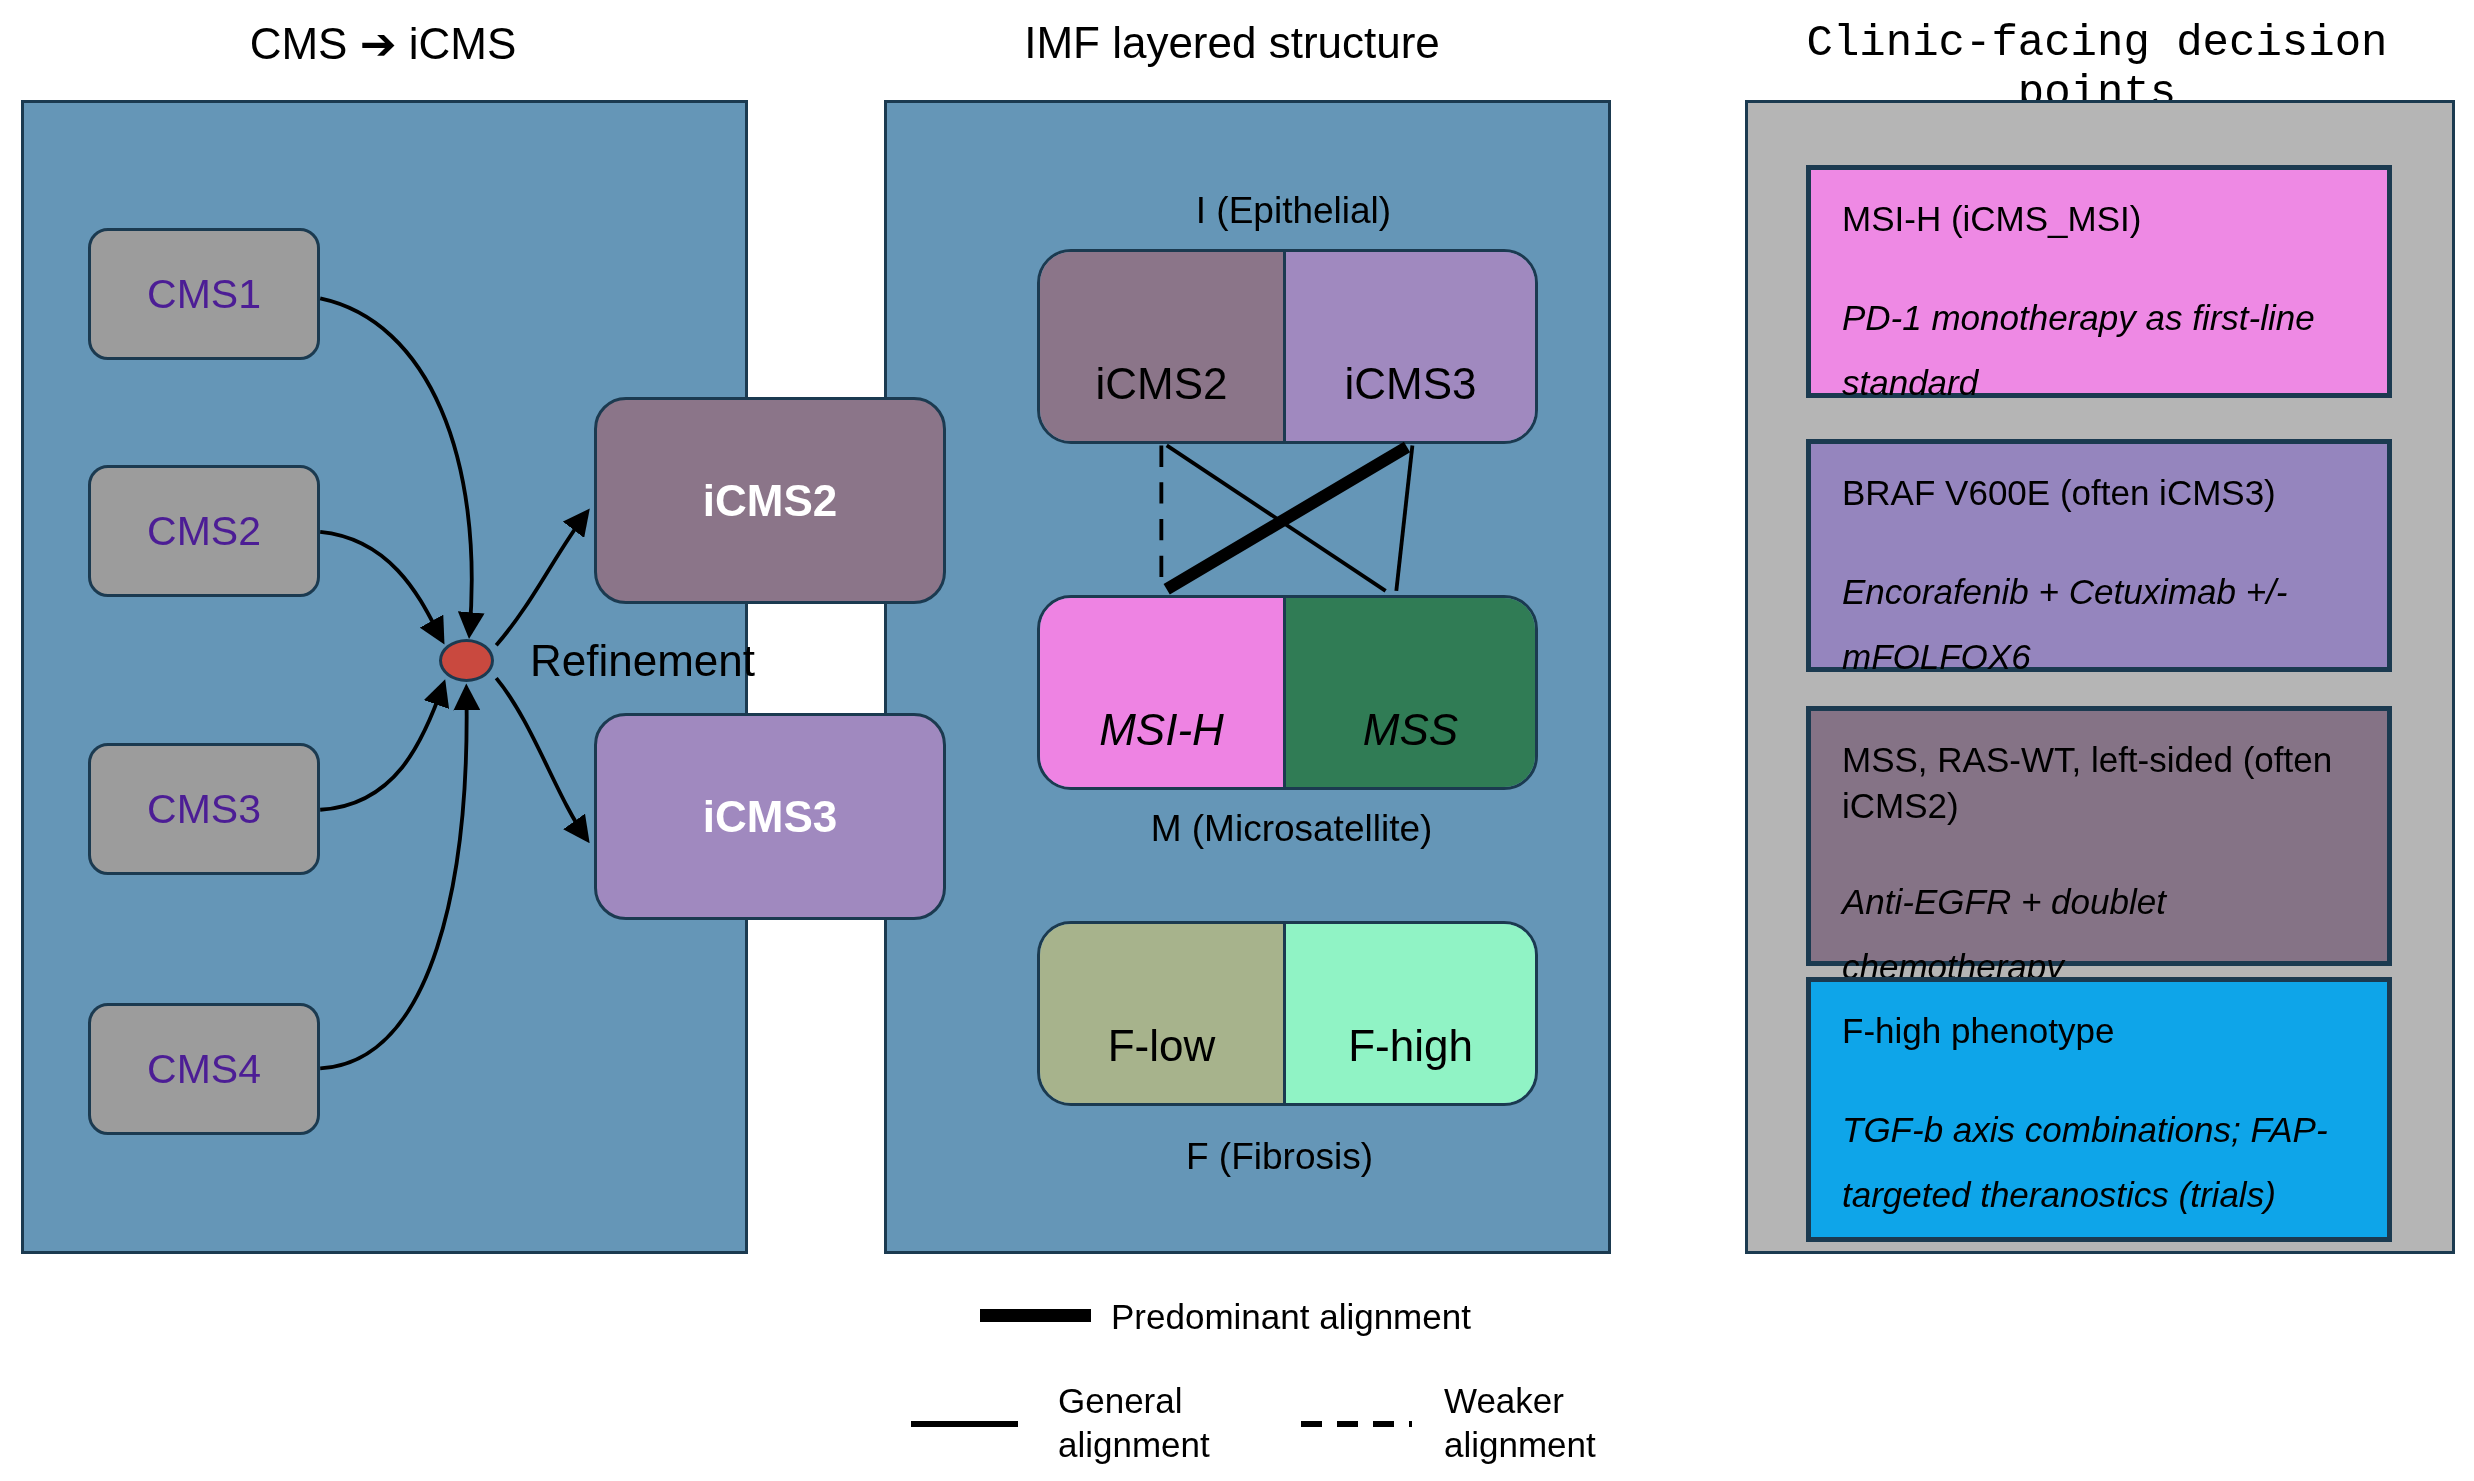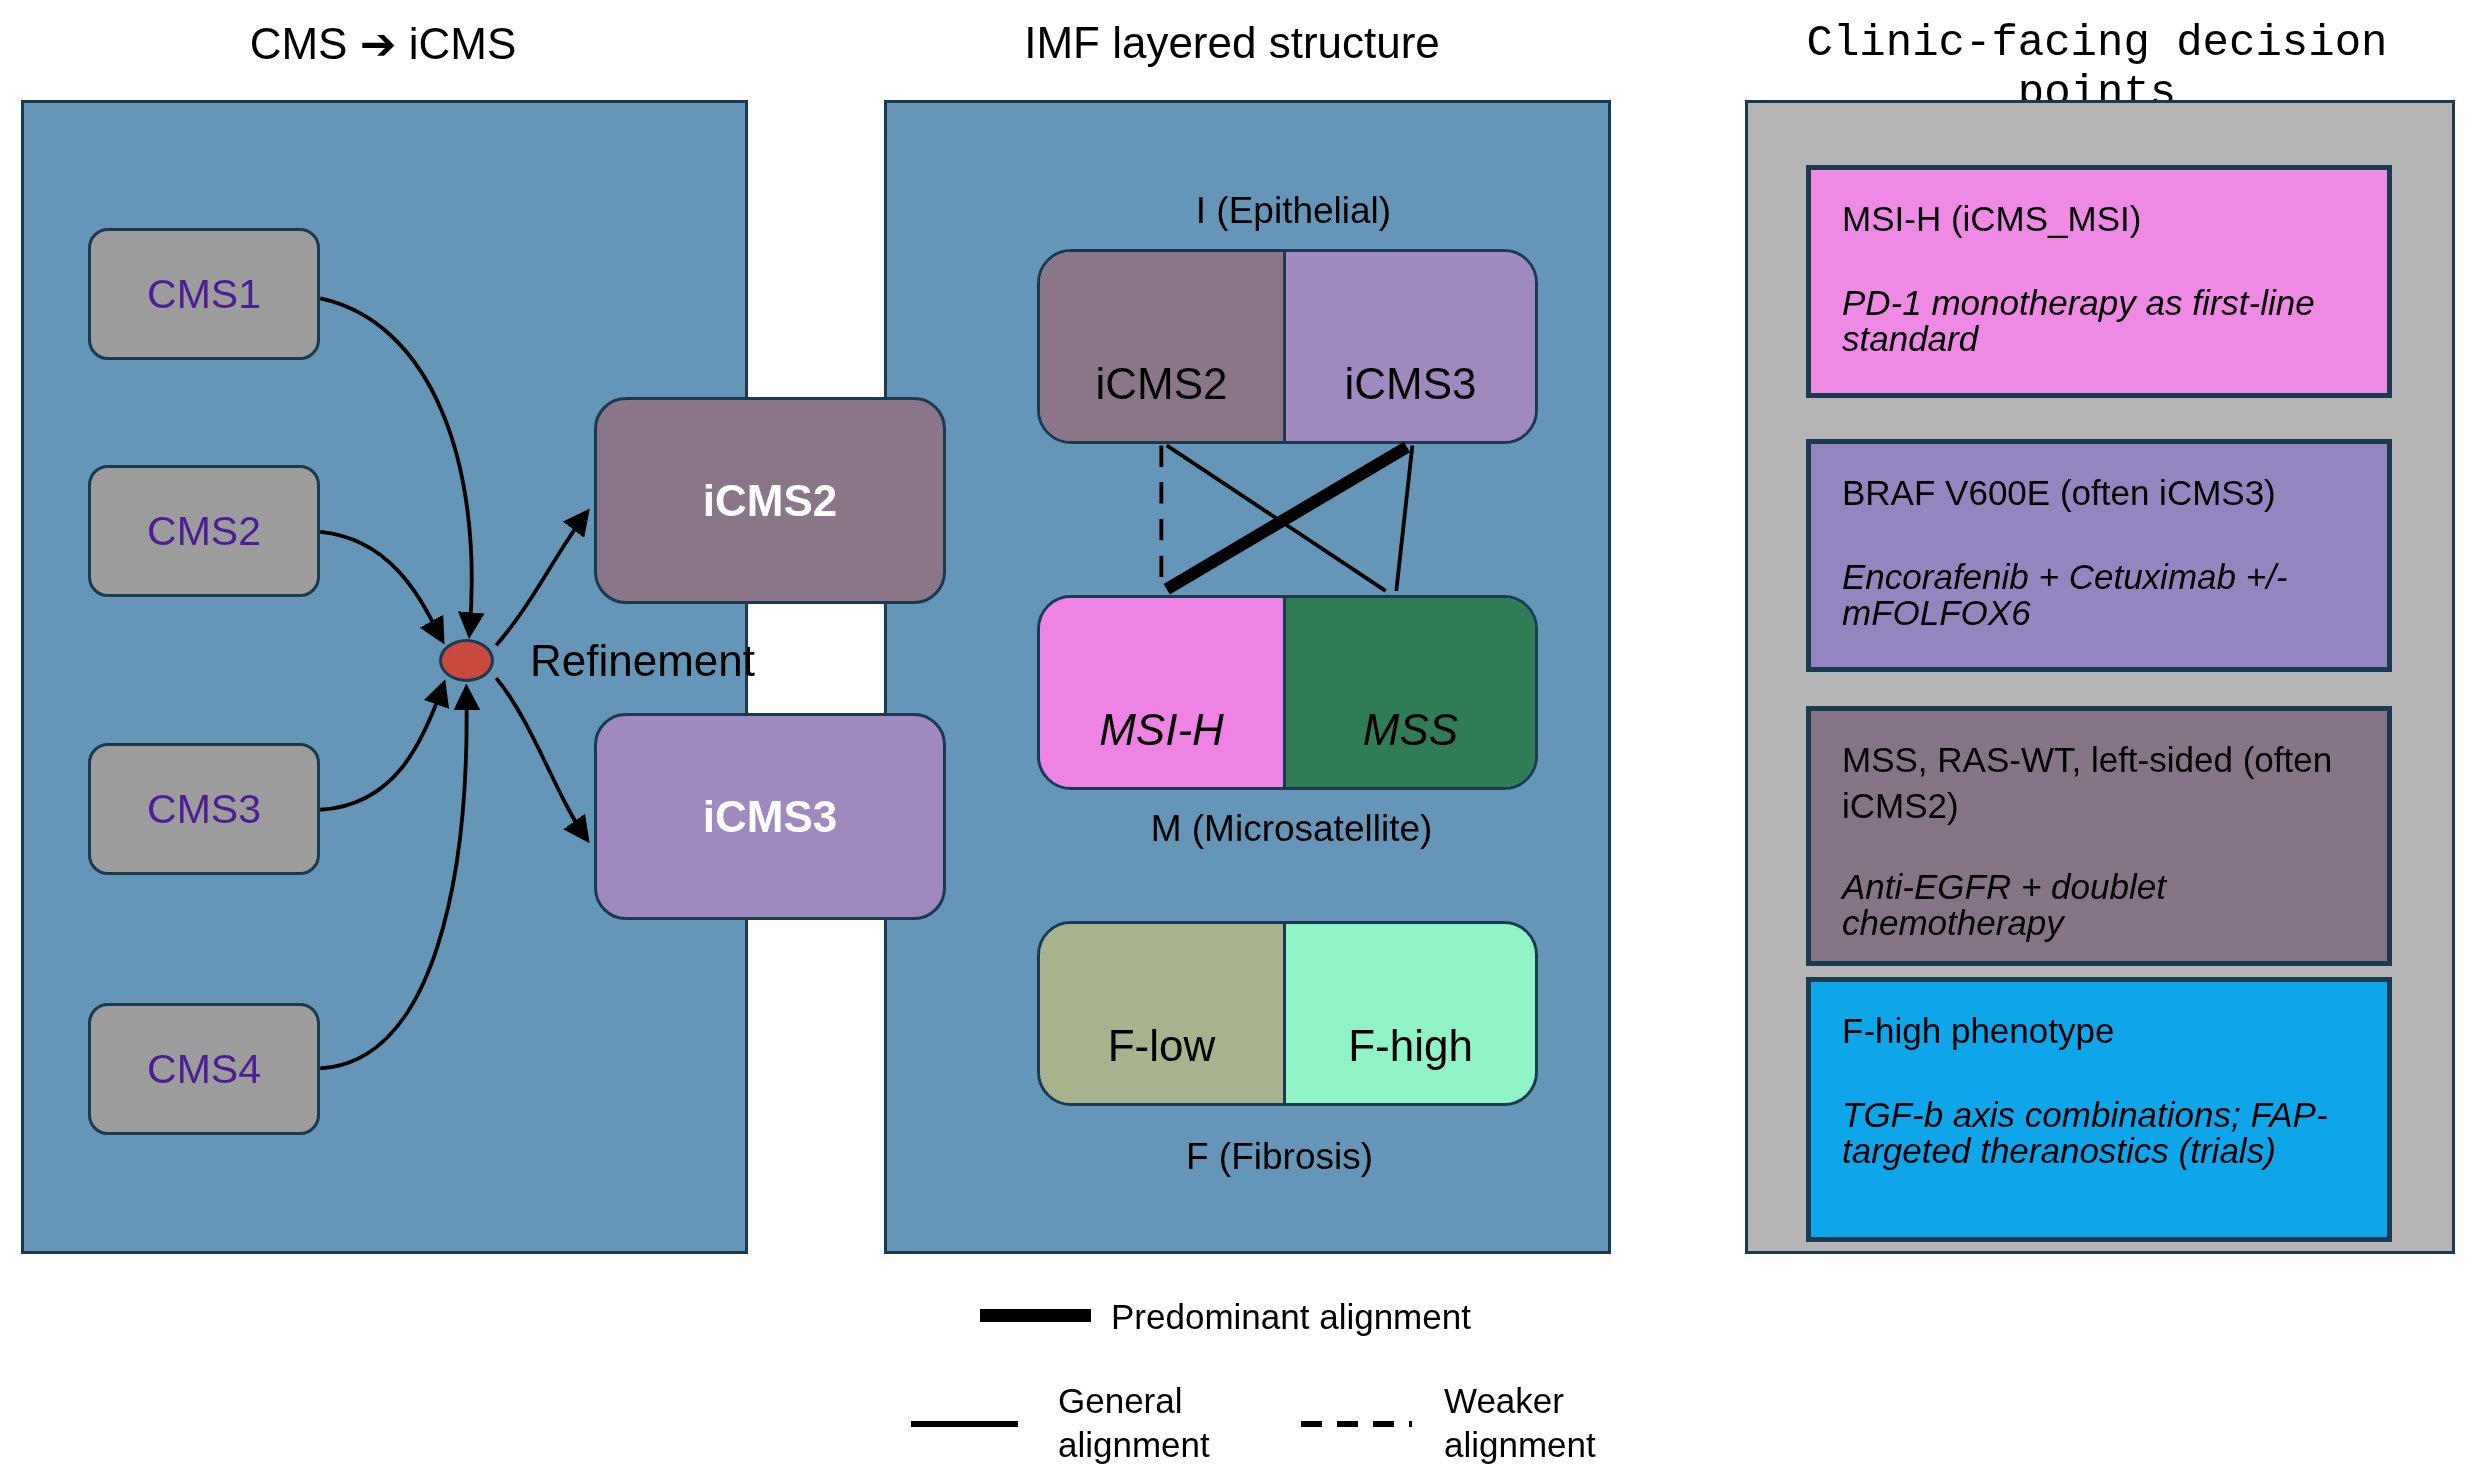--- a/index.html
+++ b/index.html
@@ -23,21 +23,21 @@
   .split-box{position:absolute;left:1037px;width:501px;border:3.8px solid #1b3a50;border-radius:34px;box-sizing:border-box;overflow:hidden;display:flex;z-index:2;}
   .half{display:flex;align-items:flex-end;justify-content:center;padding-bottom:32px;box-sizing:border-box;}
   .half span{font-size:44px;color:#000;}
   .half.left{width:246px;border-right:3.8px solid #1b3a50;}
   .half.right{flex:1;}
 
   .layer-caption{position:absolute;width:459px;text-align:center;font-size:37px;z-index:2;}
 
   .dbox{position:absolute;left:1806px;width:586px;border:5.4px solid #1b3a50;box-sizing:border-box;padding:26px 31px 0 31px;z-index:2;}
   .dbox-title{font-size:35px;line-height:46px;max-width:505px;}
-  .dbox-body{font-size:35px;line-height:36px;font-style:italic;margin-top:43px;max-width:505px;}
+  .dbox-body{font-size:35px;line-height:65px;font-style:italic;margin-top:43px;max-width:505px;}
 
   .legend-swatch-thick{position:absolute;left:980px;top:1309px;width:111px;height:13px;background:#000;z-index:2;}
   .legend-swatch-thin{position:absolute;left:911px;top:1421px;width:107px;height:6.1px;background:#000;z-index:2;}
   .legend-swatch-dashed{position:absolute;left:1301px;top:1421px;width:111px;height:6.1px;background:repeating-linear-gradient(90deg,#000 0 21.4px,transparent 21.4px 36px);z-index:2;}
   .legend-label{position:absolute;font-size:35px;line-height:44px;z-index:2;}
 
   #arrow-layer{position:absolute;left:0;top:0;z-index:3;pointer-events:none;}
 </style>
 </head>
 <body>

